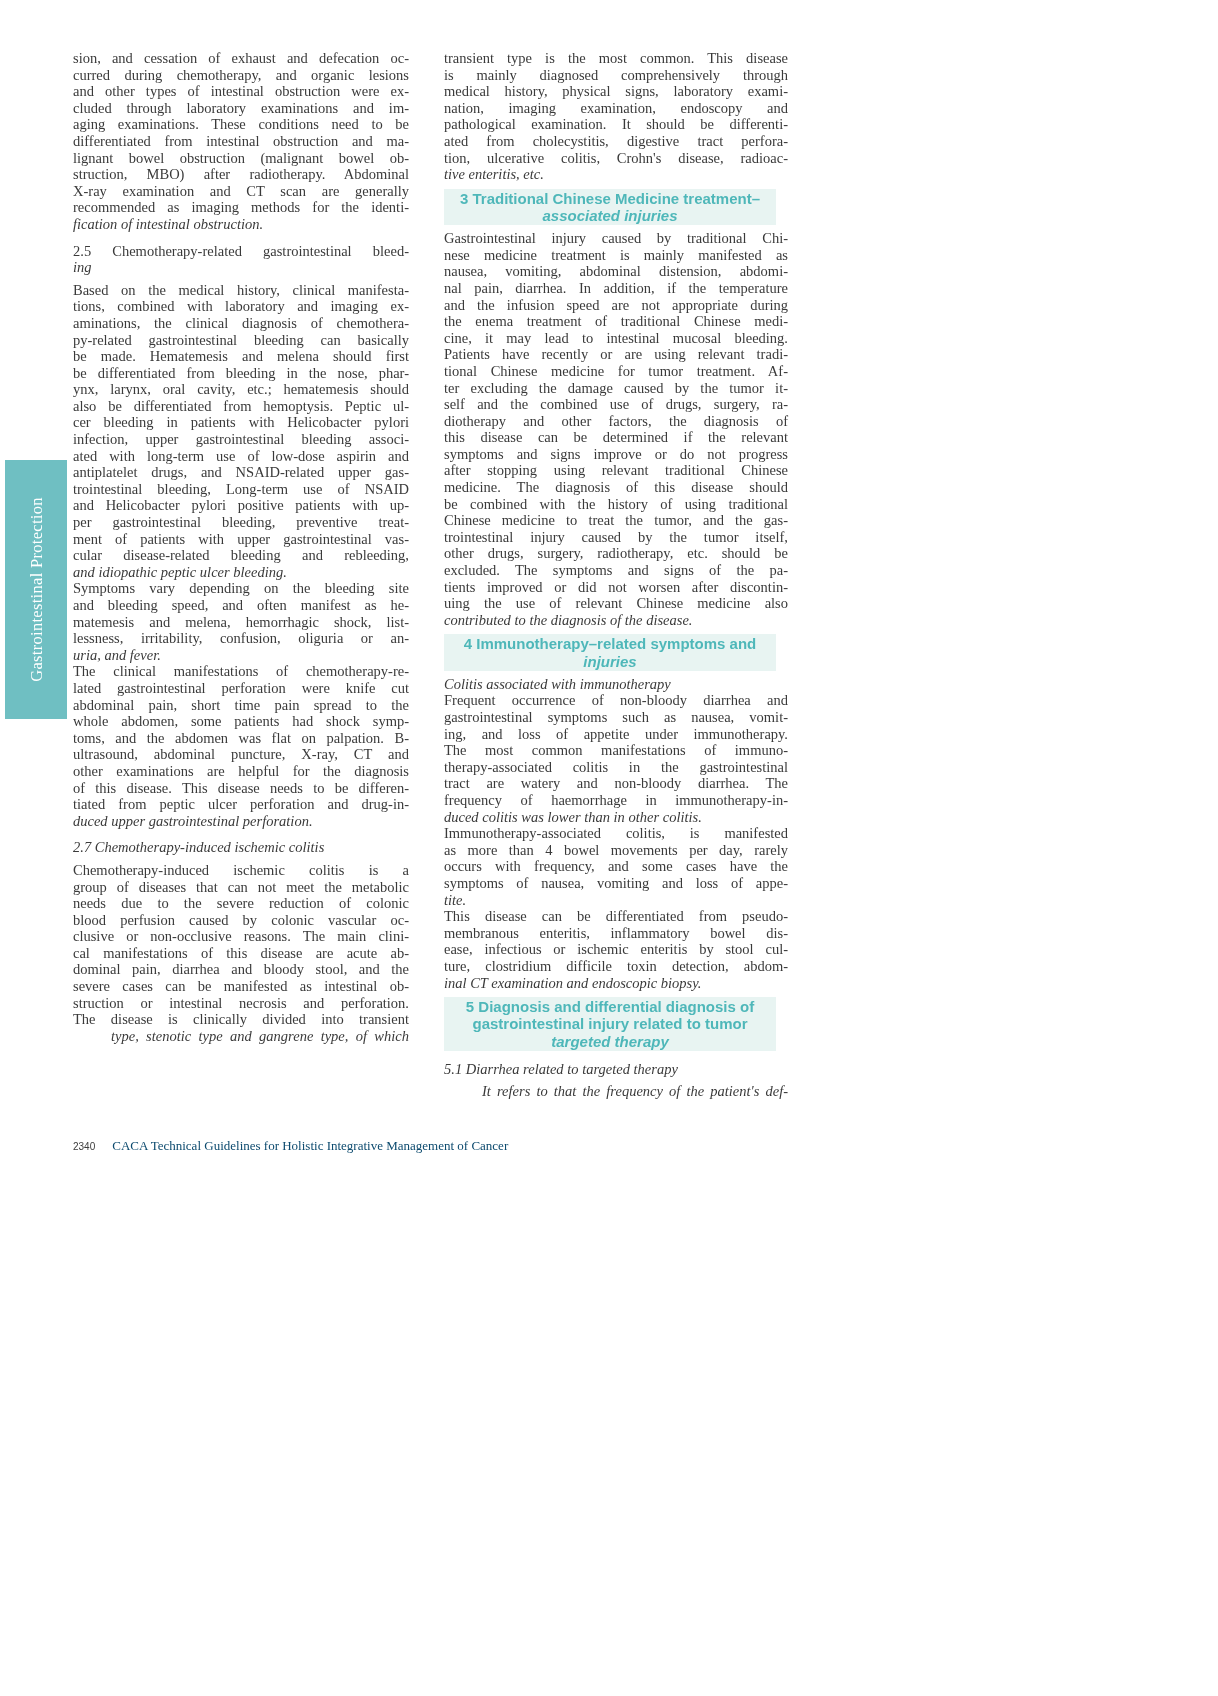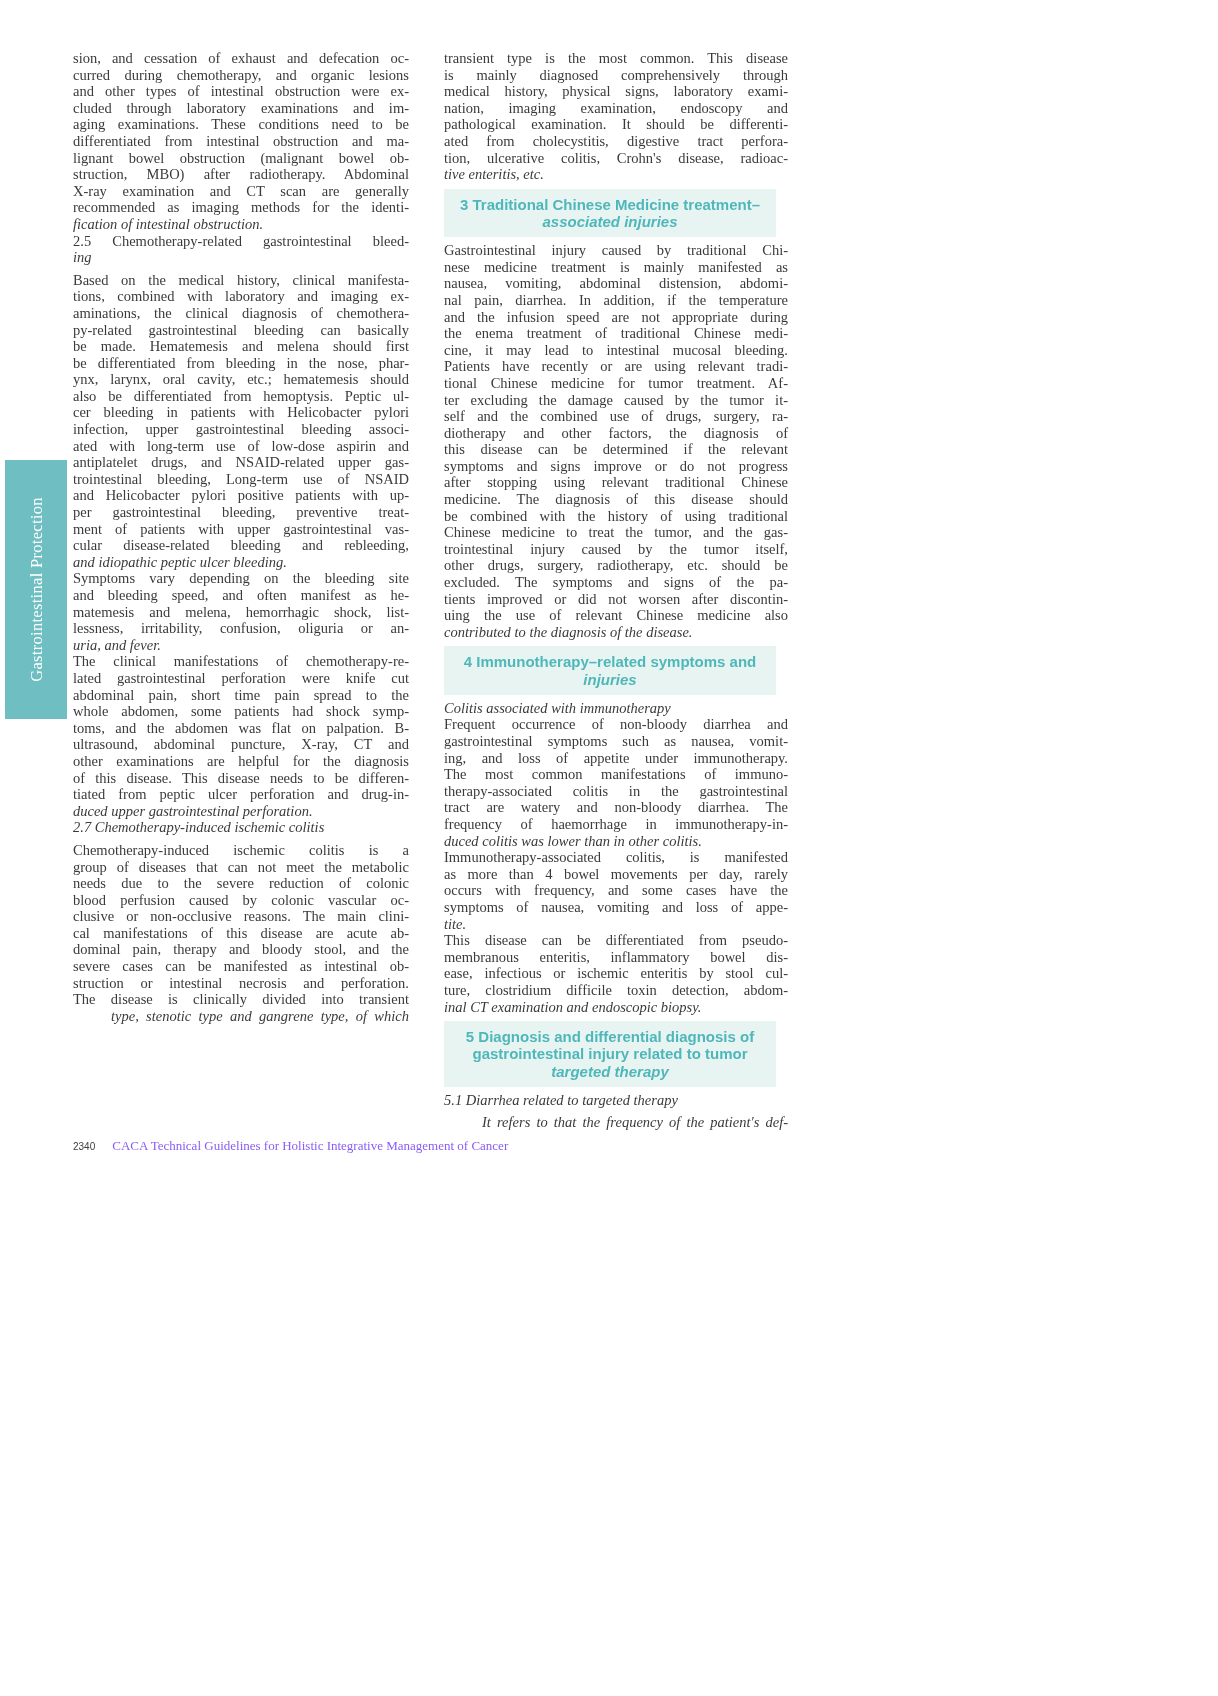--- a/index.html
+++ b/index.html
@@ -25,47 +25,47 @@
     font-size:16.5px;letter-spacing:0.3px;white-space:nowrap;
   }
   
   .col{
     position:absolute;top:50px;
     font-size:14.5px;line-height:16.6px;
   }
   .col-left{left:73px;width:336px;}
   .col-right{left:444px;width:344px;}
   .blk{margin:0;}
-  .blk.heading{margin:0 0 6px 0;}
+  .blk.heading{margin:10px 0 6px 0;}
   .blk.band{
     margin:6px 12px 5px 0;
     background:var(--band-bg,#e8f4f2);
     color:var(--band-text,#4eb7b9);
     font-family:"Liberation Sans", sans-serif;
     font-weight:bold;
     font-size:15px;line-height:17.2px;
-    padding:7px 2px;
+    padding:1px 2px;
   }
   .ln{text-align:justify;text-align-last:justify;}
   .ln.last{text-align-last:left;font-style:italic;}
   .blk.cont .ln.last{text-align-last:justify;margin-left:38px;}
   .blk.band .ln,.blk.band .ln.last{text-align:center;text-align-last:center;}
   
   .footer{
     position:absolute;left:73px;top:1138px;width:700px;
     display:flex;align-items:baseline;
   }
   .footer .pno{
     font-family:"Liberation Sans", sans-serif;
     font-size:10px;color:#3c3c3c;
   }
   .footer .ftitle{
     margin-left:17px;
     font-family:"Liberation Serif", serif;
-    font-size:13px;color:#8b5cf6;
+    font-size:13px;color:#0c4a6e;
   }
 </style>
 </head>
 <body>
 
 <div class="page">
 
   <div class="side-tab">
     <div class="rot">Gastrointestinal Protection</div>
   </div>
@@ -130,21 +130,21 @@
       <div class="blk heading">
         <div class="ln last">2.7 Chemotherapy-induced ischemic colitis</div>
       </div>
       <div class="blk para cont">
         <div class="ln">Chemotherapy-induced ischemic colitis is a</div>
         <div class="ln">group of diseases that can not meet the metabolic</div>
         <div class="ln">needs due to the severe reduction of colonic</div>
         <div class="ln">blood perfusion caused by colonic vascular oc-</div>
         <div class="ln">clusive or non-occlusive reasons. The main clini-</div>
         <div class="ln">cal manifestations of this disease are acute ab-</div>
-        <div class="ln">dominal pain, therapy and bloody stool, and the</div>
+        <div class="ln">dominal pain, diarrhea and bloody stool, and the</div>
         <div class="ln">severe cases can be manifested as intestinal ob-</div>
         <div class="ln">struction or intestinal necrosis and perforation.</div>
         <div class="ln">The disease is clinically divided into transient</div>
         <div class="ln last">type, stenotic type and gangrene type, of which</div>
       </div>
     </div>
 
   <div class="col col-right" id="right-col">
       <div class="blk para">
         <div class="ln">transient type is the most common. This disease</div>

